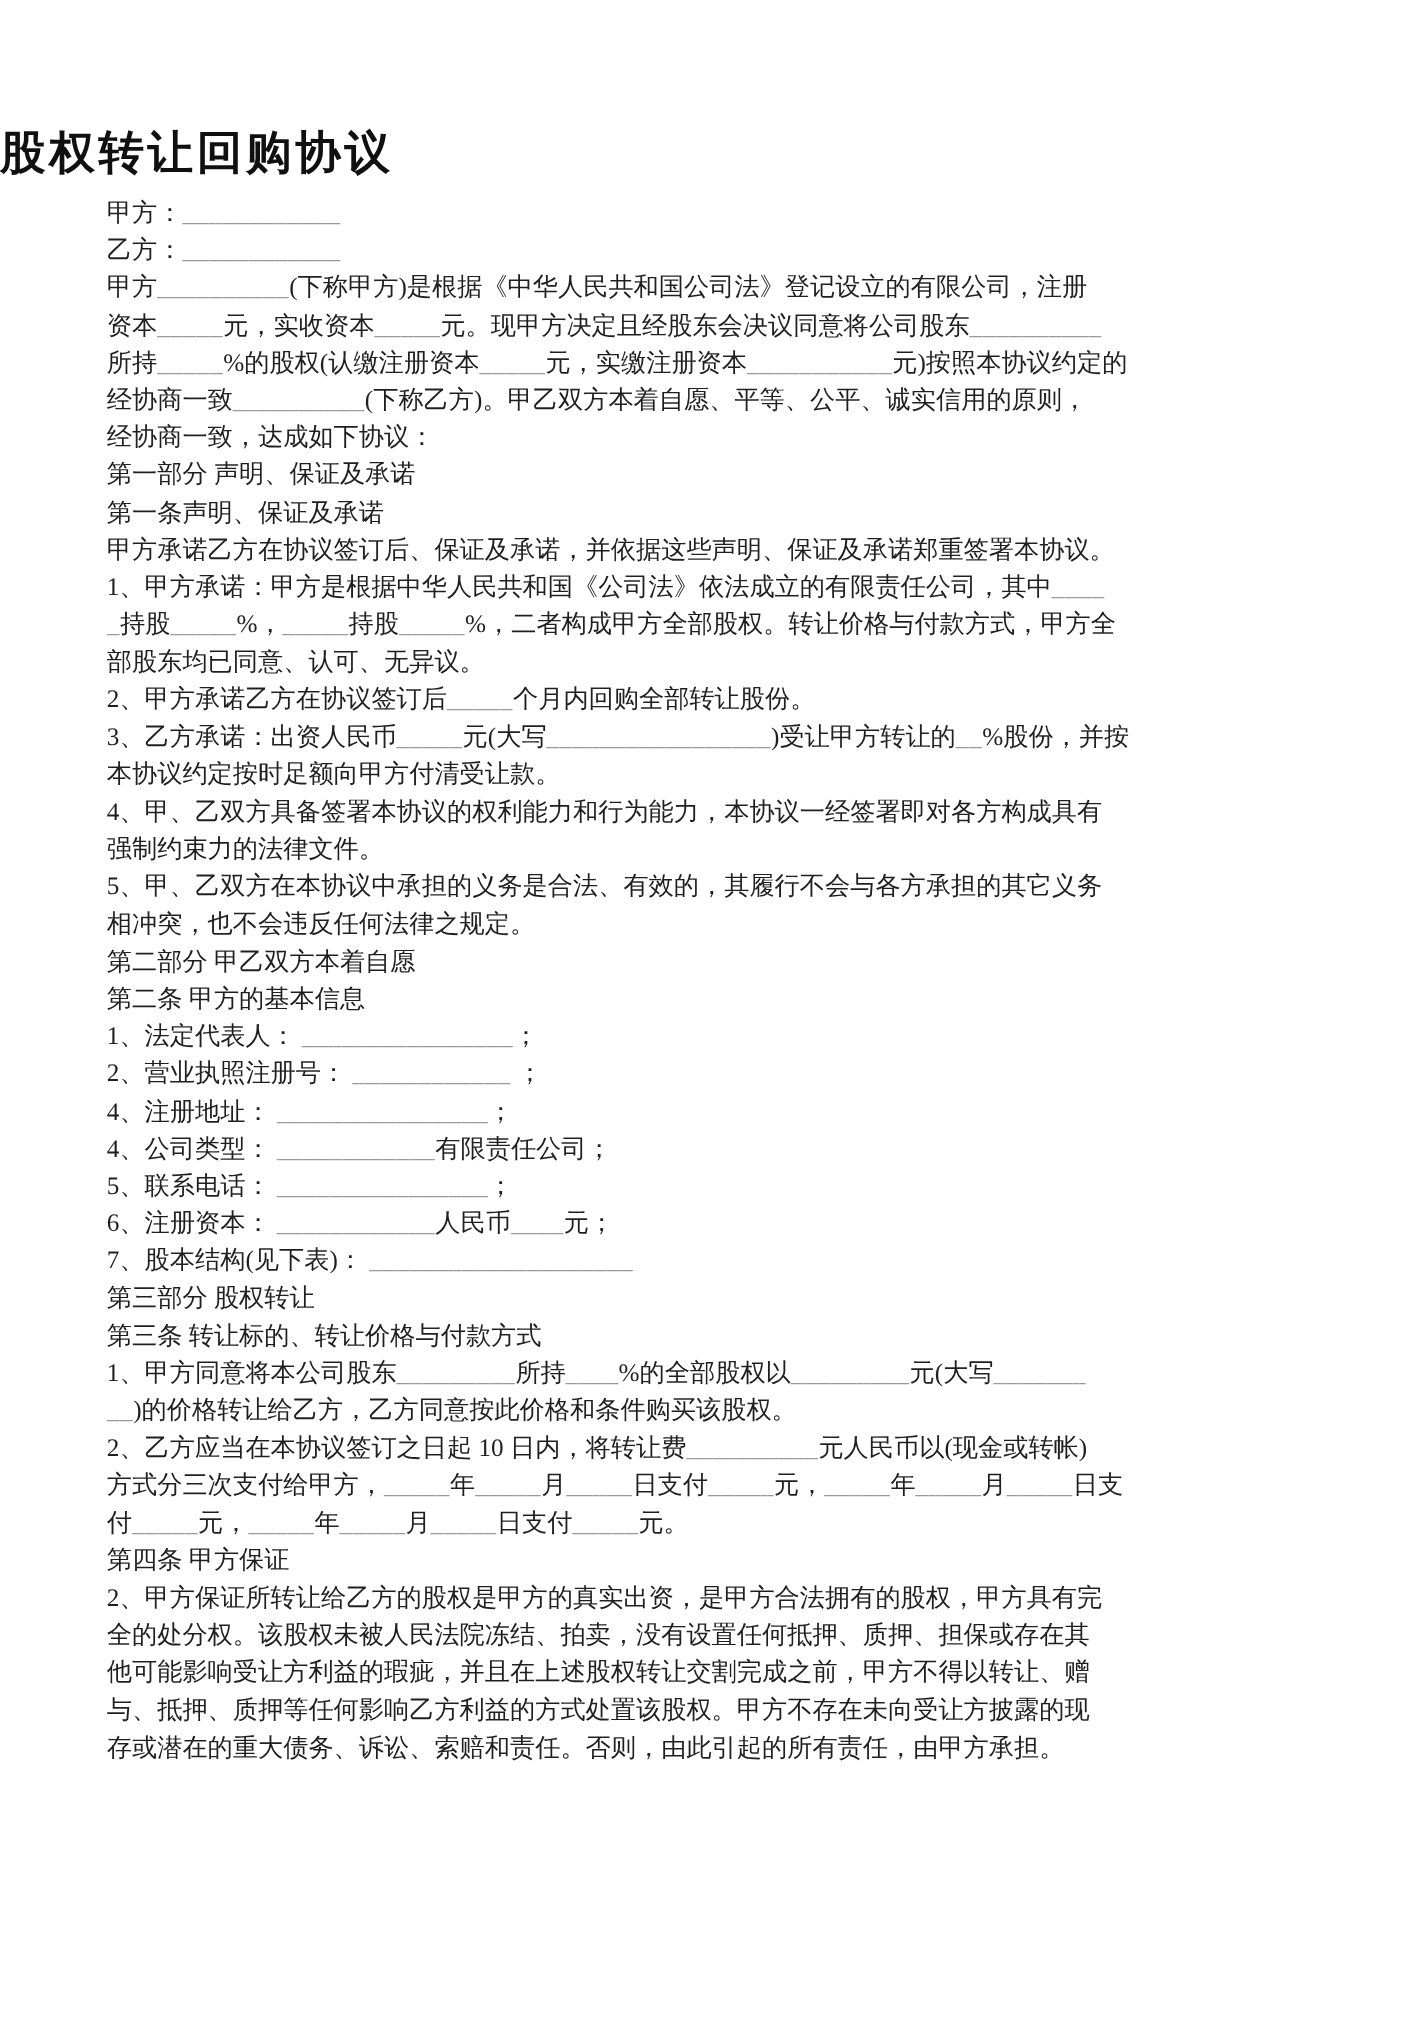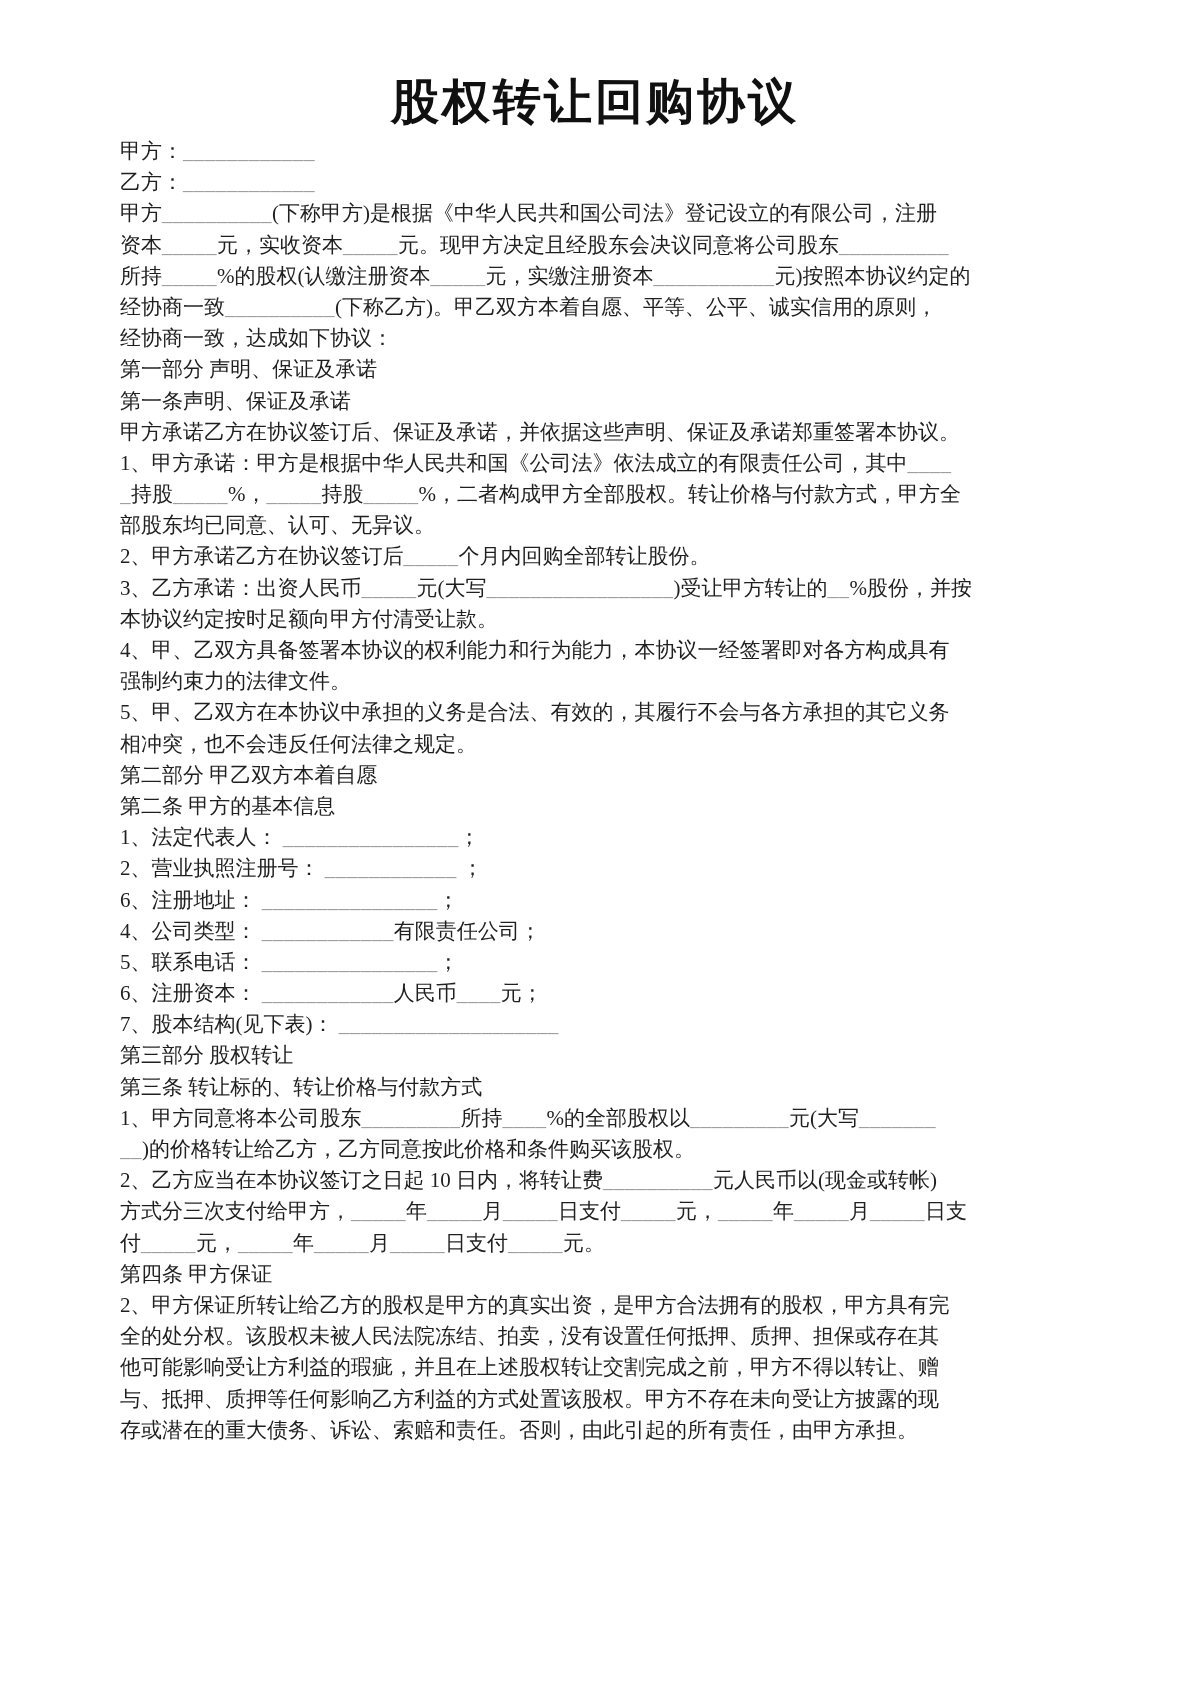--- a/index.html
+++ b/index.html
@@ -10,33 +10,33 @@
   html,body{margin:0;padding:0;background:#ffffff;}
   .page{
     position:relative;
     width:1190px;
     height:1683px;
     background:var(--page-bg);
     overflow:hidden;
     font-family:"Liberation Serif","DejaVu Serif",serif;
   }
   .doc-title{
-    padding-top:75px;
+    padding-top:101px;
     height:54px;
     line-height:54px;
-    text-align:center;
-    font-size:48px;
+    text-align:left;
+    font-size:38px;
     font-weight:700;
     letter-spacing:3px;
     color:#101010;
     white-space:nowrap;
   }
   .doc-body{
     width:852px;
-    margin-left:120px;
+    margin-left:89px;
     margin-top:7px;
     font-size:21px;
     color:var(--text-color);
   }
   .line{
     height:31.2px;
     line-height:31.2px;
     white-space:pre;
     overflow:hidden;
   }
@@ -69,21 +69,21 @@
       <div class="line"><span class="text">3、乙方承诺：出资人民币</span><span class="blank">_____</span><span class="text">元(大写</span><span class="blank">_________________</span><span class="text">)受让甲方转让的</span><span class="blank">__</span><span class="text">%股份，并按</span></div>
       <div class="line"><span class="text">本协议约定按时足额向甲方付清受让款。</span></div>
       <div class="line"><span class="text">4、甲、乙双方具备签署本协议的权利能力和行为能力，本协议一经签署即对各方构成具有</span></div>
       <div class="line"><span class="text">强制约束力的法律文件。</span></div>
       <div class="line"><span class="text">5、甲、乙双方在本协议中承担的义务是合法、有效的，其履行不会与各方承担的其它义务</span></div>
       <div class="line"><span class="text">相冲突，也不会违反任何法律之规定。</span></div>
       <div class="line"><span class="text">第二部分 甲乙双方本着自愿</span></div>
       <div class="line"><span class="text">第二条 甲方的基本信息</span></div>
       <div class="line"><span class="text">1、法定代表人： </span><span class="blank">________________</span><span class="text">；</span></div>
       <div class="line"><span class="text">2、营业执照注册号： </span><span class="blank">____________</span><span class="text"> ；</span></div>
-      <div class="line"><span class="text">6、注册地址： </span><span class="blank">________________</span><span class="text">；</span></div>
+      <div class="line"><span class="text">4、注册地址： </span><span class="blank">________________</span><span class="text">；</span></div>
       <div class="line"><span class="text">4、公司类型： </span><span class="blank">____________</span><span class="text">有限责任公司；</span></div>
       <div class="line"><span class="text">5、联系电话： </span><span class="blank">________________</span><span class="text">；</span></div>
       <div class="line"><span class="text">6、注册资本： </span><span class="blank">____________</span><span class="text">人民币</span><span class="blank">____</span><span class="text">元；</span></div>
       <div class="line"><span class="text">7、股本结构(见下表)： </span><span class="blank">____________________</span></div>
       <div class="line"><span class="text">第三部分 股权转让</span></div>
       <div class="line"><span class="text">第三条 转让标的、转让价格与付款方式</span></div>
       <div class="line"><span class="text">1、甲方同意将本公司股东</span><span class="blank">_________</span><span class="text">所持</span><span class="blank">____</span><span class="text">%的全部股权以</span><span class="blank">_________</span><span class="text">元(大写</span><span class="blank">_______</span></div>
       <div class="line"><span class="blank">__</span><span class="text">)的价格转让给乙方，乙方同意按此价格和条件购买该股权。</span></div>
       <div class="line"><span class="text">2、乙方应当在本协议签订之日起 10 日内，将转让费</span><span class="blank">__________</span><span class="text">元人民币以(现金或转帐)</span></div>
       <div class="line"><span class="text">方式分三次支付给甲方，</span><span class="blank">_____</span><span class="text">年</span><span class="blank">_____</span><span class="text">月</span><span class="blank">_____</span><span class="text">日支付</span><span class="blank">_____</span><span class="text">元，</span><span class="blank">_____</span><span class="text">年</span><span class="blank">_____</span><span class="text">月</span><span class="blank">_____</span><span class="text">日支</span></div>

